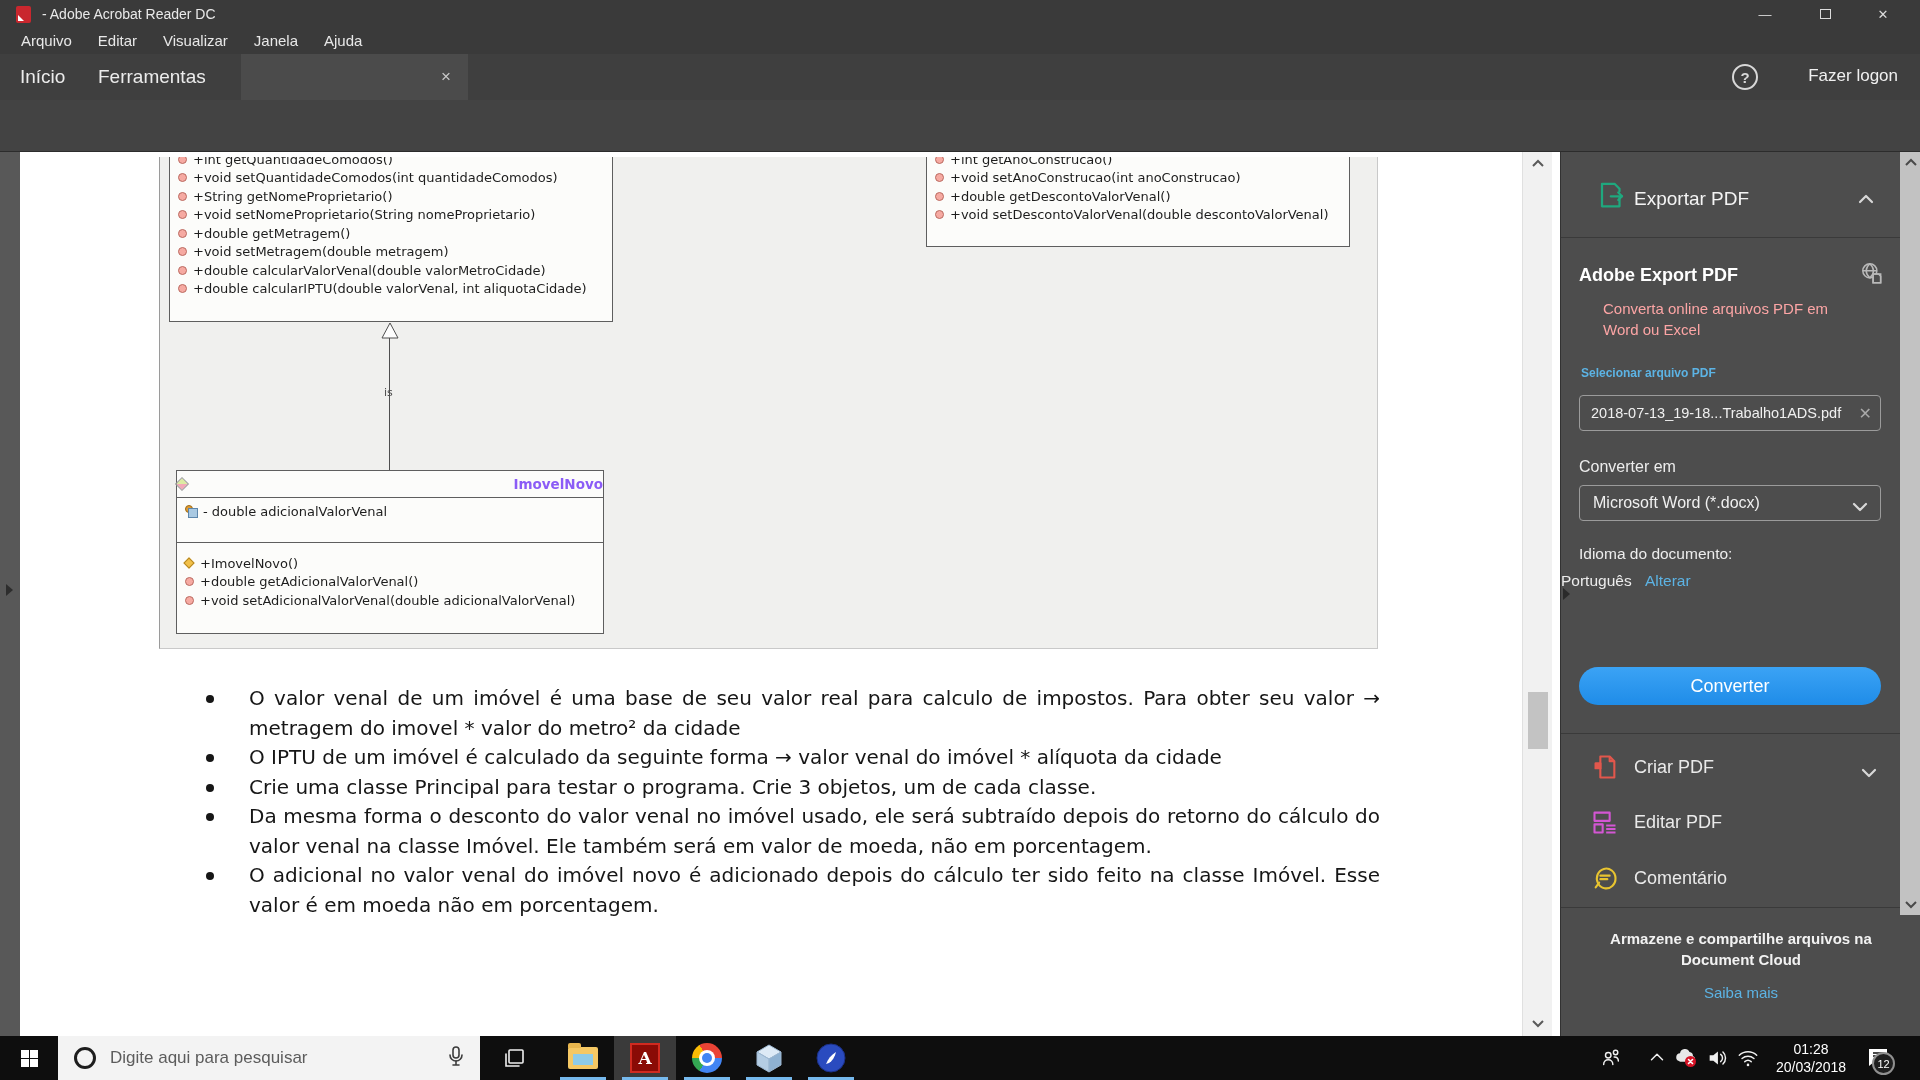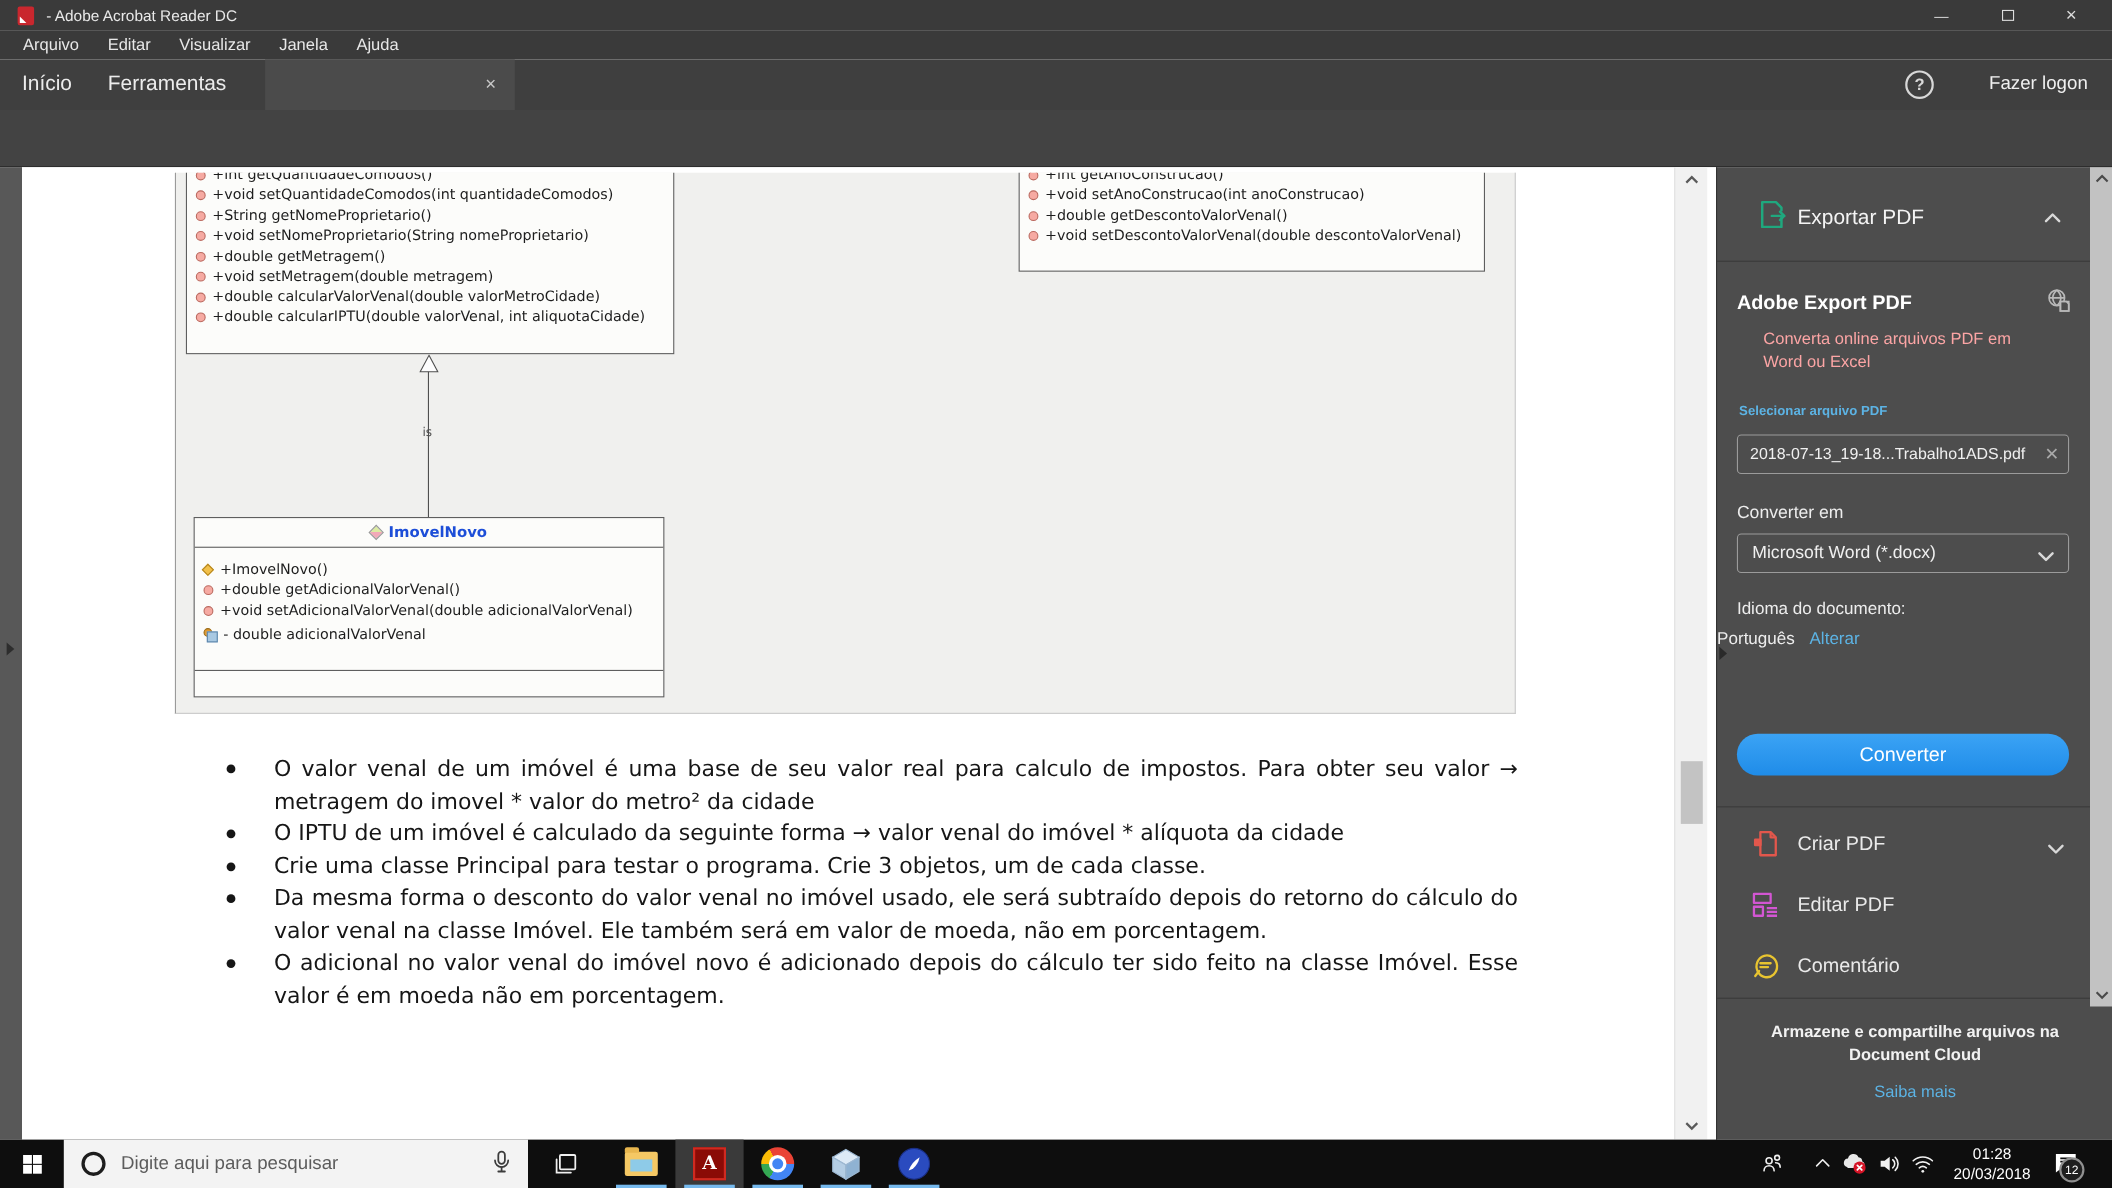--- a/index.html
+++ b/index.html
@@ -67,21 +67,21 @@
     margin-right:6px; flex:0 0 auto; }
   .dot-ctor { width:8px; height:8px; transform:rotate(45deg); background:#f2c049; border:1px solid #b5861f;
     margin-right:7px; flex:0 0 auto; }
   .dot-field { position:relative; width:13px; height:13px; margin-right:5px; flex:0 0 auto; }
   .dot-field::before { content:""; position:absolute; left:0; top:0; width:6px; height:6px; border-radius:50%;
     background:#e09a32; border:1px solid #9a6a16; }
   .dot-field::after { content:""; position:absolute; right:0; bottom:0; width:8px; height:8px;
     background:#a9c9e2; border:1px solid #5d86ab; }
   #uml-novo { left:16px; top:313px; width:428px; height:164px; }
   #uml-novo-header { height:27px; border-bottom:1px solid #5e5e5e; display:flex; align-items:center;
-    justify-content:center; gap:6px; font-family:"DejaVu Sans",sans-serif; font-size:13.5px; font-weight:bold; color:#1d4ed8; }
+    justify-content:space-between; gap:6px; font-family:"DejaVu Sans",sans-serif; font-size:13.5px; font-weight:bold; color:#8b5cf6; }
   .class-diamond { width:10px; height:10px; transform:rotate(45deg);
     background:linear-gradient(135deg,#dceca2 50%,#f2aab8 50%); border:1px solid #999; }
   #uml-novo-attrs { height:45px; border-bottom:1px solid #5e5e5e; padding-top:4px; }
   #uml-novo-methods { padding-top:11px; }
   #inherit-triangle { position:absolute; left:221px; top:165px; }
   #inherit-line { position:absolute; left:229px; top:181px; width:1px; height:132px; background:#4f4f4f; }
   #relation-label { position:absolute; left:224px; top:229px; font-size:11px; color:#4f4f4f;
     font-family:"DejaVu Sans",sans-serif; }
 
   
@@ -389,40 +389,40 @@
       <polygon points="9,1 17,16 1,16" fill="#fdfdfd" stroke="#4f4f4f" stroke-width="1"></polygon>
     </svg>
     <div id="inherit-line" data-name="inheritance-line"></div>
     <span id="relation-label" data-name="relation-label">is</span>
 
     <div id="uml-novo" class="uml-box" data-name="uml-class-imovel-novo">
       <div id="uml-novo-header" data-name="uml-class-header">
         <i class="class-diamond" data-name="class-icon"></i>
         <span data-name="class-title">ImovelNovo</span>
       </div>
+      <div id="uml-novo-attrs" data-name="uml-attributes-section">
+        <div class="mrow" data-name="uml-attribute-row">
+            <i class="dot-field" data-name="field-icon"></i>
+            <span data-name="attribute-text">- double adicionalValorVenal</span>
+          </div>
+      </div>
       <div id="uml-novo-methods" data-name="uml-methods-section">
         <div class="mrow" data-name="uml-constructor-row">
             <i class="dot-ctor" data-name="constructor-icon"></i>
             <span data-name="constructor-text">+ImovelNovo()</span>
           </div>
         <div class="mrow" data-name="uml-method-row">
             <i class="dot-method" data-name="method-icon"></i>
             <span data-name="method-text">+double getAdicionalValorVenal()</span>
           </div>
         <div class="mrow" data-name="uml-method-row">
             <i class="dot-method" data-name="method-icon"></i>
             <span data-name="method-text">+void setAdicionalValorVenal(double adicionalValorVenal)</span>
           </div>
       </div>
-      <div id="uml-novo-attrs" data-name="uml-attributes-section">
-        <div class="mrow" data-name="uml-attribute-row">
-            <i class="dot-field" data-name="field-icon"></i>
-            <span data-name="attribute-text">- double adicionalValorVenal</span>
-          </div>
-      </div>
     </div>
   </div>
 
   <ul id="bullets" data-name="requirements-bullet-list">
     <li data-name="bullet-item">O valor venal de um imóvel é uma base de seu valor real para calculo de impostos. Para obter seu valor → metragem do imovel * valor do metro² da cidade</li>
     <li data-name="bullet-item">O IPTU de um imóvel é calculado da seguinte forma → valor venal do imóvel * alíquota da cidade</li>
     <li data-name="bullet-item">Crie uma classe Principal para testar o programa. Crie 3 objetos, um de cada classe.</li>
     <li data-name="bullet-item">Da mesma forma o desconto do valor venal no imóvel usado, ele será subtraído depois do retorno do cálculo do valor venal na classe Imóvel. Ele também será em valor de moeda, não em porcentagem.</li>
     <li data-name="bullet-item">O adicional no valor venal do imóvel novo é adicionado depois do cálculo ter sido feito na classe Imóvel. Esse valor é em moeda não em porcentagem.</li>
   </ul>

